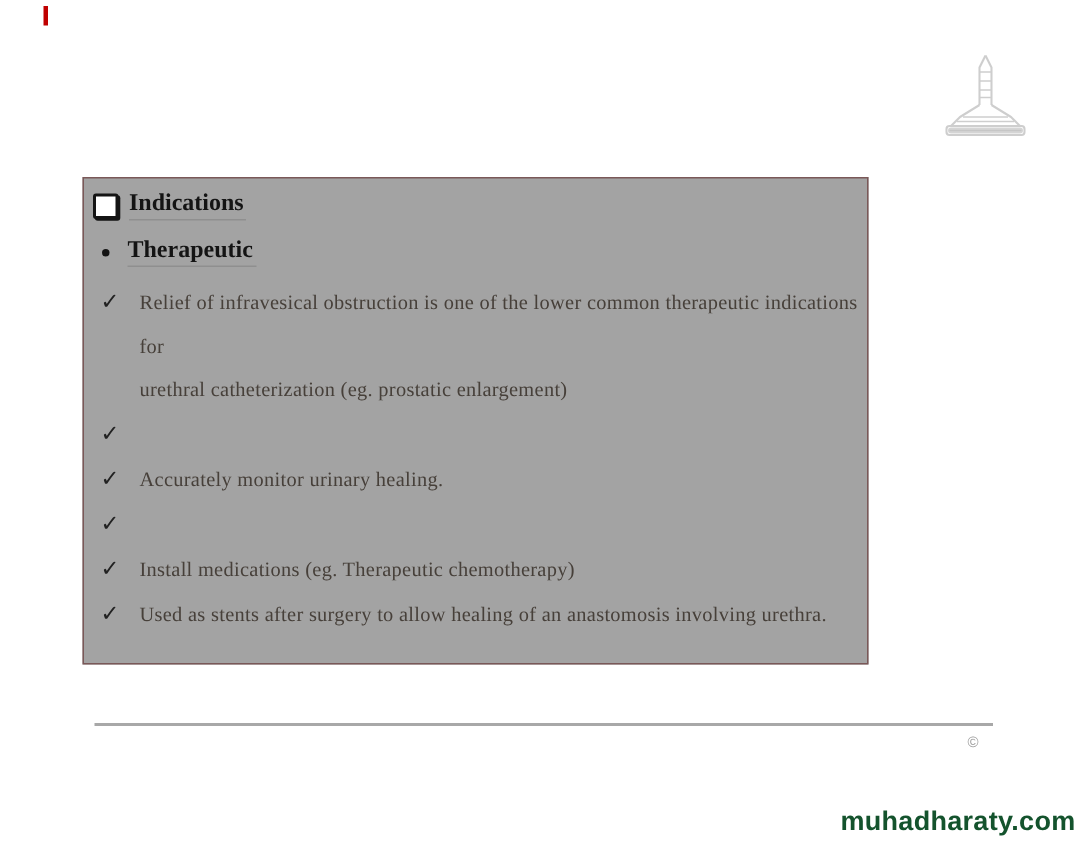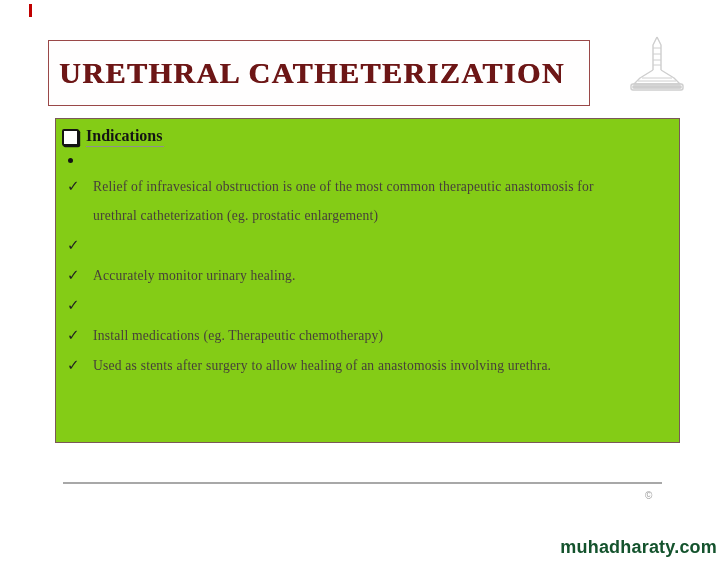--- a/index.html
+++ b/index.html
@@ -31,25 +31,25 @@
     text-shadow:0.6px 0 0 #6d1616;
     font-family:"Liberation Serif","DejaVu Serif",serif;
   }
   
   .logo{
     position:absolute;left:618px;top:34px;width:78px;height:66px;
     opacity:0.85;
   }
   
   .content-box{
-    position:absolute;left:55px;top:118px;width:625px;height:325px;
+    position:absolute;left:55px;top:118px;width:524px;height:325px;
     border:1px solid #7a5858;
     box-sizing:border-box;
     padding:6px 6px 0 5px;
-    background:#84cc16;
+    background:#a3a3a3;
   }
   .heading-row{
     display:flex;align-items:center;gap:7px;
     margin:2px 0 11px 1px;
   }
   .sq{
     width:13px;height:13px;
     border:2.5px solid #141414;
     border-radius:2px;
     box-shadow:1.2px 1.2px 0 #141414;
@@ -108,23 +108,20 @@
     letter-spacing:0.2px;
   }
 </style>
 </head>
 <body>
 
 <div class="page">
 
   <div class="red-tick"></div>
 
-  <div class="title-box">
-    <h1>URETHRAL CATHETERIZATION</h1>
-  </div>
 
   <div class="logo">
     <svg width="78" height="66" viewBox="0 0 78 66">
       <g fill="none" stroke="#c6c6c6" stroke-width="1.4" stroke-linejoin="round">
         <path d="M39 3 L35 11 L35 36"></path>
         <path d="M39 3 L43 11 L43 36"></path>
         <path d="M35 14 H43 M35 20 H43 M35 26 H43 M35 31 H43" stroke-width="1"></path>
         <path d="M35 36 L22 44 L16 50 H62 L56 44 L43 36"></path>
         <path d="M24 44 H54 M20 47 H58" stroke-width="1"></path>
         <rect x="13" y="50" width="52" height="6" rx="2"></rect>
@@ -136,25 +133,26 @@
 
   <div class="content-box">
 
     <div class="heading-row">
       <span class="sq"></span>
       <span class="heading-text">Indications</span>
     </div>
 
     <div class="sub-row">
       <span class="dot"></span>
+      <span class="sub-text">Therapeutic</span>
     </div>
 
     <div class="item">
       <span class="check">✓</span>
-      <span class="item-text">Relief of infravesical obstruction is one of the most common therapeutic anastomosis for
+      <span class="item-text">Relief of infravesical obstruction is one of the lower common therapeutic indications for
 urethral catheterization (eg. prostatic enlargement)</span>
     </div>
 
     <div class="item">
       <span class="check">✓</span>
     </div>
 
     <div class="item">
       <span class="check">✓</span>
       <span class="item-text">Accurately monitor urinary healing.</span>

